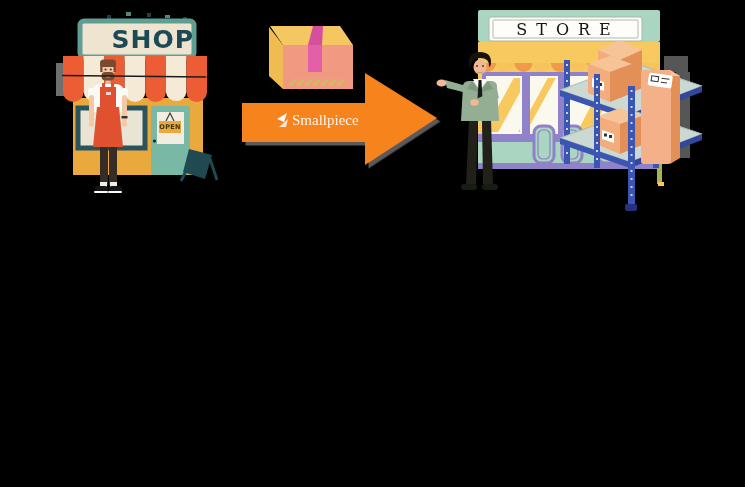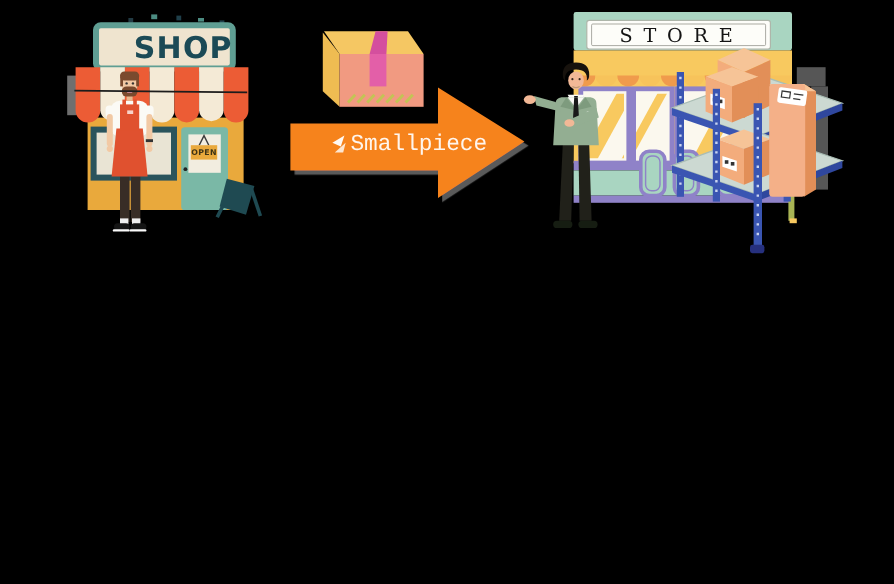--- a/index.html
+++ b/index.html
@@ -7,21 +7,21 @@
           font-family:"DejaVu Sans",sans-serif;}
   .canvas svg{position:absolute;left:0;top:0;}
   .txt{position:absolute;white-space:nowrap;}
   .shop-sign-text{left:80px;top:21px;width:114px;height:36px;text-align:right;line-height:37px;
       font-family:"DejaVu Sans",sans-serif;font-weight:bold;font-size:25px;letter-spacing:1px;color:#1B4A56;}
   .open-text{left:159px;top:121px;width:22px;height:18px;text-align:center;line-height:12px;
       font-weight:bold;font-size:6.5px;letter-spacing:.3px;color:#3d3316;}
   .store-sign-text{left:489px;top:17px;width:153px;height:24px;text-align:center;line-height:25px;
       font-family:"DejaVu Serif",serif;font-size:16px;letter-spacing:9px;padding-left:5px;box-sizing:border-box;color:#141414;}
   .watermark{left:276px;top:107px;height:26px;display:flex;align-items:center;gap:3px;
-      font-family:Liberation Mono, monospace;font-size:19px;color:rgba(255,255,255,.92);}
+      font-family:Liberation Serif, serif;font-size:15px;color:rgba(255,255,255,.92);}
   .watermark svg{position:static;display:block;}
 </style>
 </head>
 <body>
 
 <div class="canvas">
 
 <svg width="745" height="487" viewBox="0 0 745 487">
   <defs>
     <filter id="halo" x="-20%" y="-20%" width="140%" height="140%">

